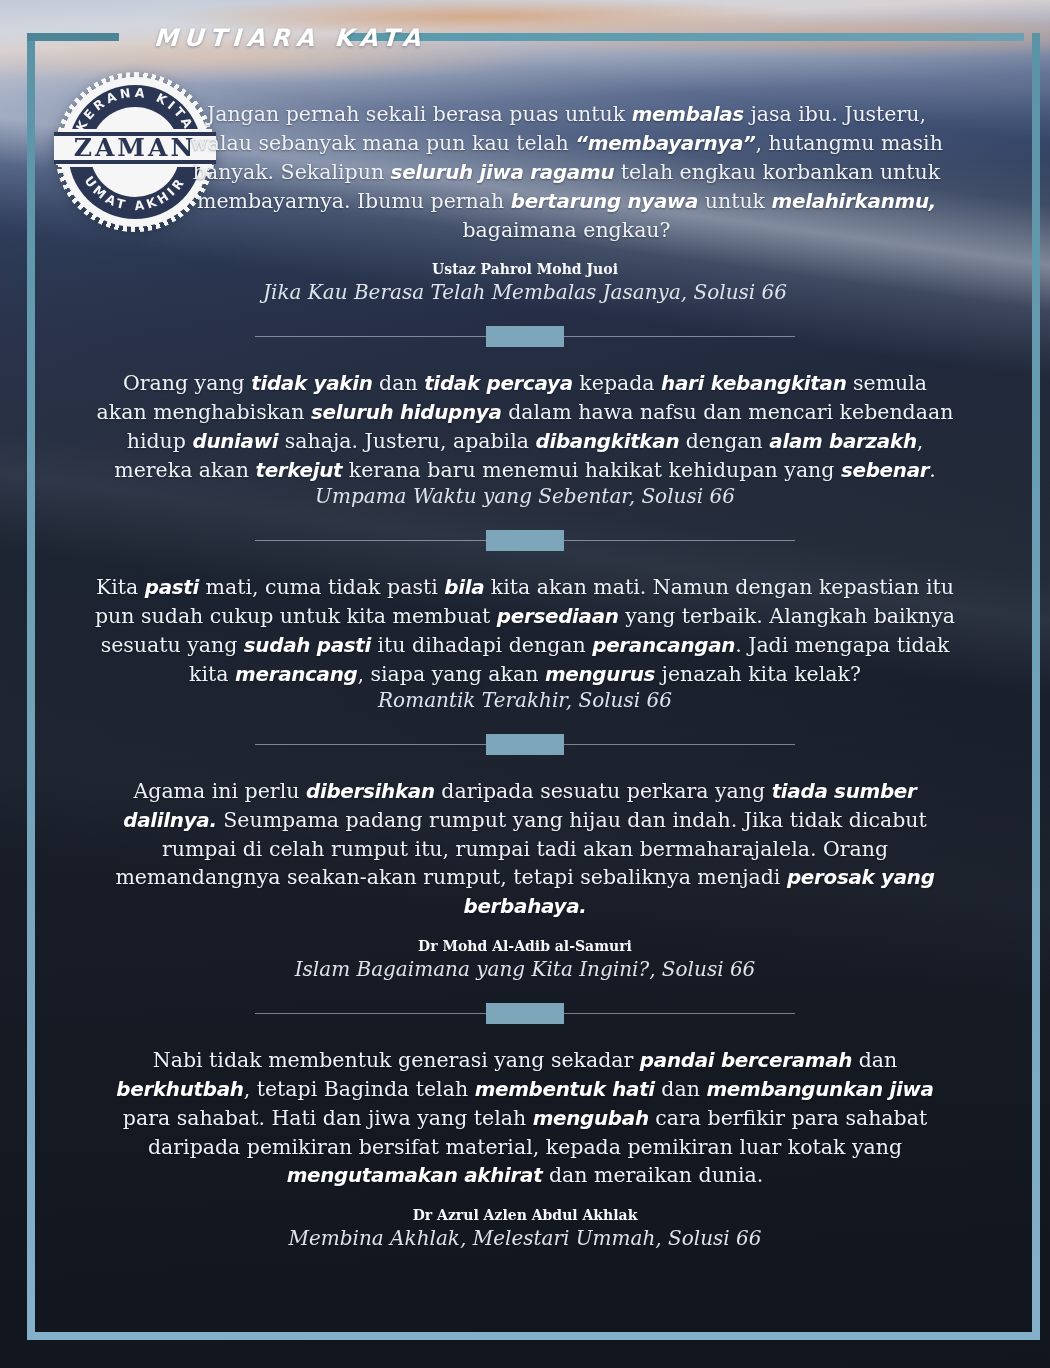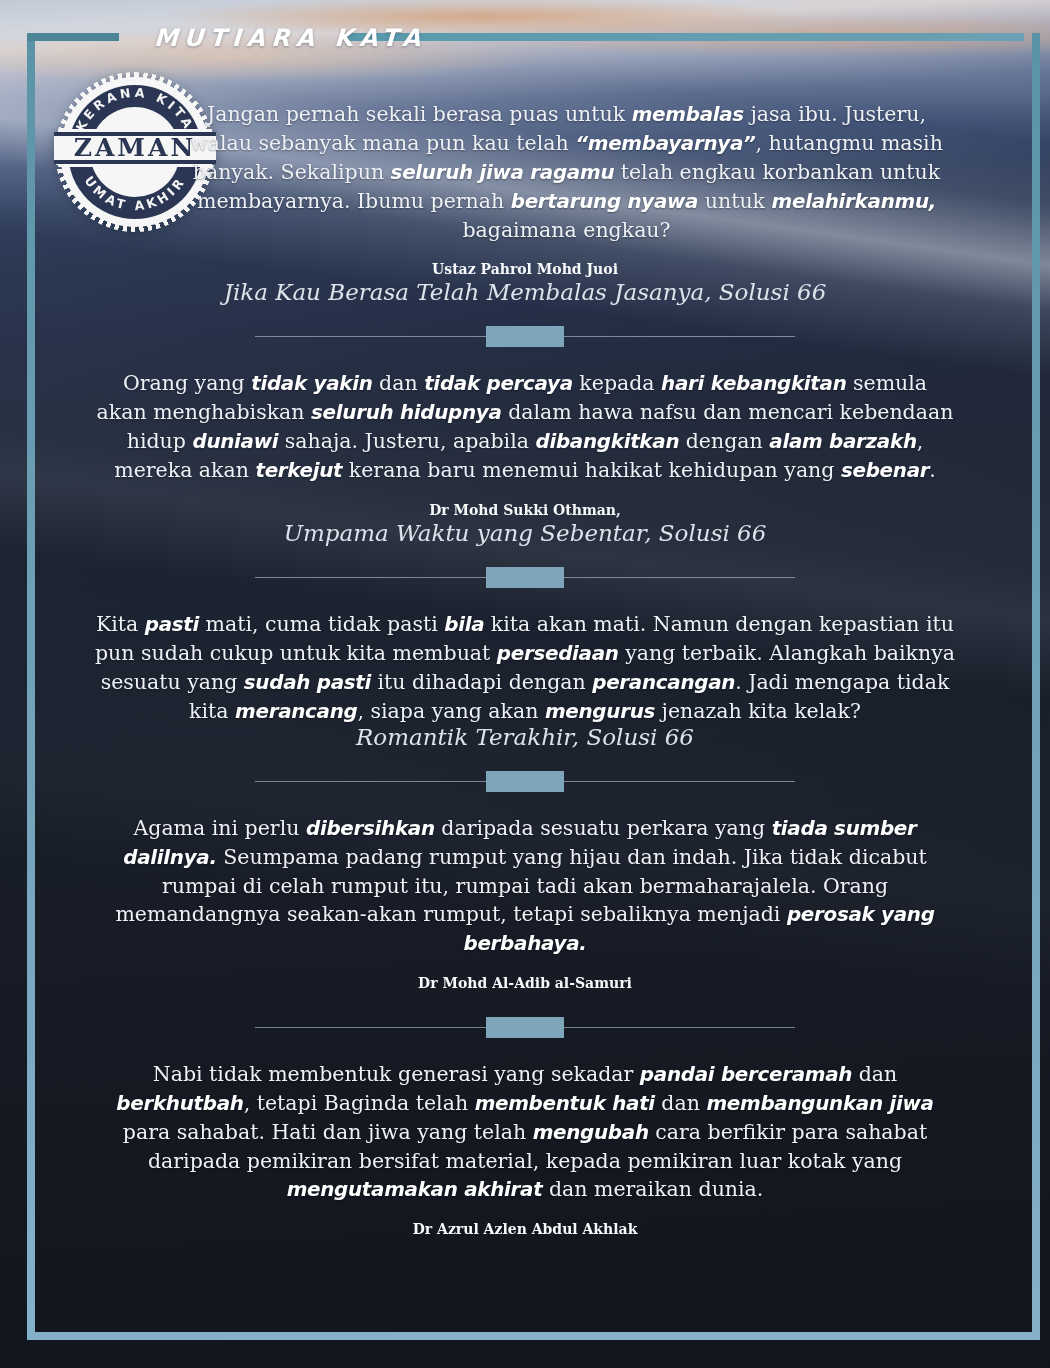--- a/index.html
+++ b/index.html
@@ -92,21 +92,21 @@
   .em{
     font-family:"DejaVu Sans",sans-serif;font-weight:bold;font-style:italic;
     color:#ffffff;letter-spacing:-0.3px;font-size:0.97em;
   }
   .quote-author{
     margin:14px 0 0 0;text-align:center;font-weight:bold;
     font-size:14px;line-height:23px;color:#f7f9fb;
   }
   .quote-source{
     margin:0;text-align:center;font-style:italic;
-    font-size:23px;line-height:23px;color:#dde3ea;
+    font-size:20px;line-height:23px;color:#dde3ea;
   }
 
   
   .separator{position:relative;width:540px;height:21px;margin:22px auto;}
   .separator::before{
     content:"";position:absolute;left:0;right:0;top:10px;height:1px;
     background:rgba(200,214,226,0.55);
   }
   .sep-rect{
     position:absolute;left:50%;top:0;transform:translateX(-50%);
@@ -152,45 +152,46 @@
     <p class="quote-author">Ustaz Pahrol Mohd Juoi</p>
     <p class="quote-source">Jika Kau Berasa Telah Membalas Jasanya, Solusi 66</p>
   </div>
 
   <div class="separator">
     <div class="sep-rect"></div>
   </div>
 
   <div class="quote-block">
     <p class="quote-text"><span>Orang yang </span><span class="em">tidak yakin</span><span> dan </span><span class="em">tidak percaya</span><span> kepada </span><span class="em">hari kebangkitan</span><span> semula akan menghabiskan </span><span class="em">seluruh hidupnya</span><span> dalam hawa nafsu dan mencari kebendaan hidup </span><span class="em">duniawi</span><span> sahaja. Justeru, apabila </span><span class="em">dibangkitkan</span><span> dengan </span><span class="em">alam barzakh</span><span>, mereka akan </span><span class="em">terkejut</span><span> kerana baru menemui hakikat kehidupan yang </span><span class="em">sebenar</span><span>.</span></p>
-    <p class="quote-author">Dr Mohd Sukki Othman,</p>
     <p class="quote-source">Umpama Waktu yang Sebentar, Solusi 66</p>
   </div>
 
   <div class="separator">
     <div class="sep-rect"></div>
   </div>
 
   <div class="quote-block">
     <p class="quote-text"><span>Kita </span><span class="em">pasti</span><span> mati, cuma tidak pasti </span><span class="em">bila</span><span> kita akan mati. Namun dengan kepastian itu pun sudah cukup untuk kita membuat </span><span class="em">persediaan</span><span> yang terbaik. Alangkah baiknya sesuatu yang </span><span class="em">sudah pasti</span><span> itu dihadapi dengan </span><span class="em">perancangan</span><span>. Jadi mengapa tidak kita </span><span class="em">merancang</span><span>, siapa yang akan </span><span class="em">mengurus</span><span> jenazah kita kelak?</span></p>
     <p class="quote-source">Romantik Terakhir, Solusi 66</p>
   </div>
 
   <div class="separator">
     <div class="sep-rect"></div>
   </div>
 
   <div class="quote-block">
     <p class="quote-text"><span>Agama ini perlu </span><span class="em">dibersihkan</span><span> daripada sesuatu perkara yang </span><span class="em">tiada sumber dalilnya.</span><span> Seumpama padang rumput yang hijau dan indah. Jika tidak dicabut rumpai di celah rumput itu, rumpai tadi akan bermaharajalela. Orang memandangnya seakan-akan rumput, tetapi sebaliknya menjadi </span><span class="em">perosak yang berbahaya.</span></p>
     <p class="quote-author">Dr Mohd Al-Adib al-Samuri</p>
+    <p class="quote-source">Islam Bagaimana yang Kita Ingini?, Solusi 66</p>
   </div>
 
   <div class="separator">
     <div class="sep-rect"></div>
   </div>
 
   <div class="quote-block">
     <p class="quote-text"><span>Nabi tidak membentuk generasi yang sekadar </span><span class="em">pandai berceramah</span><span> dan </span><span class="em">berkhutbah</span><span>, tetapi Baginda telah </span><span class="em">membentuk hati</span><span> dan </span><span class="em">membangunkan jiwa</span><span> para sahabat. Hati dan jiwa yang telah </span><span class="em">mengubah</span><span> cara berfikir para sahabat daripada pemikiran bersifat material, kepada pemikiran luar kotak yang </span><span class="em">mengutamakan akhirat</span><span> dan meraikan dunia.</span></p>
     <p class="quote-author">Dr Azrul Azlen Abdul Akhlak</p>
+    <p class="quote-source">Membina Akhlak, Melestari Ummah, Solusi 66</p>
   </div>
 </div>
 
 </div>
 
 </body></html>

